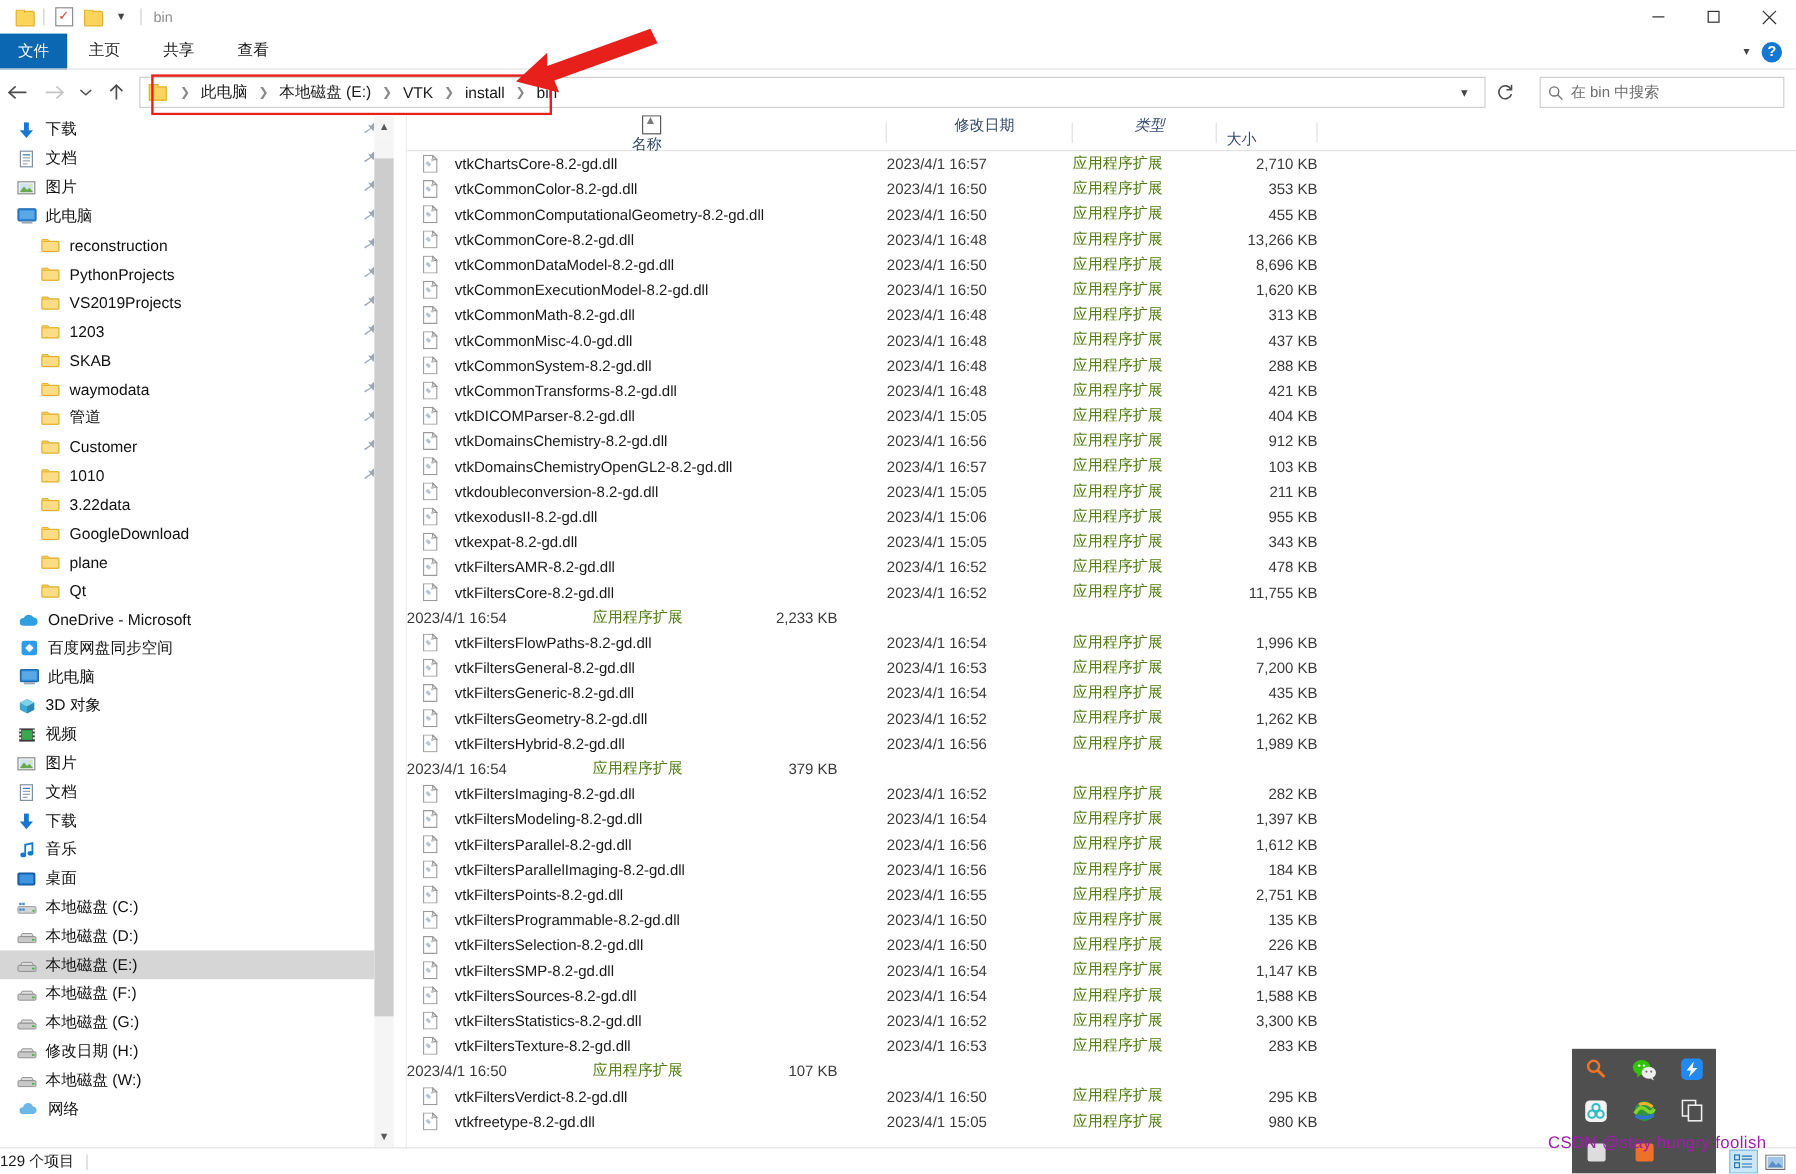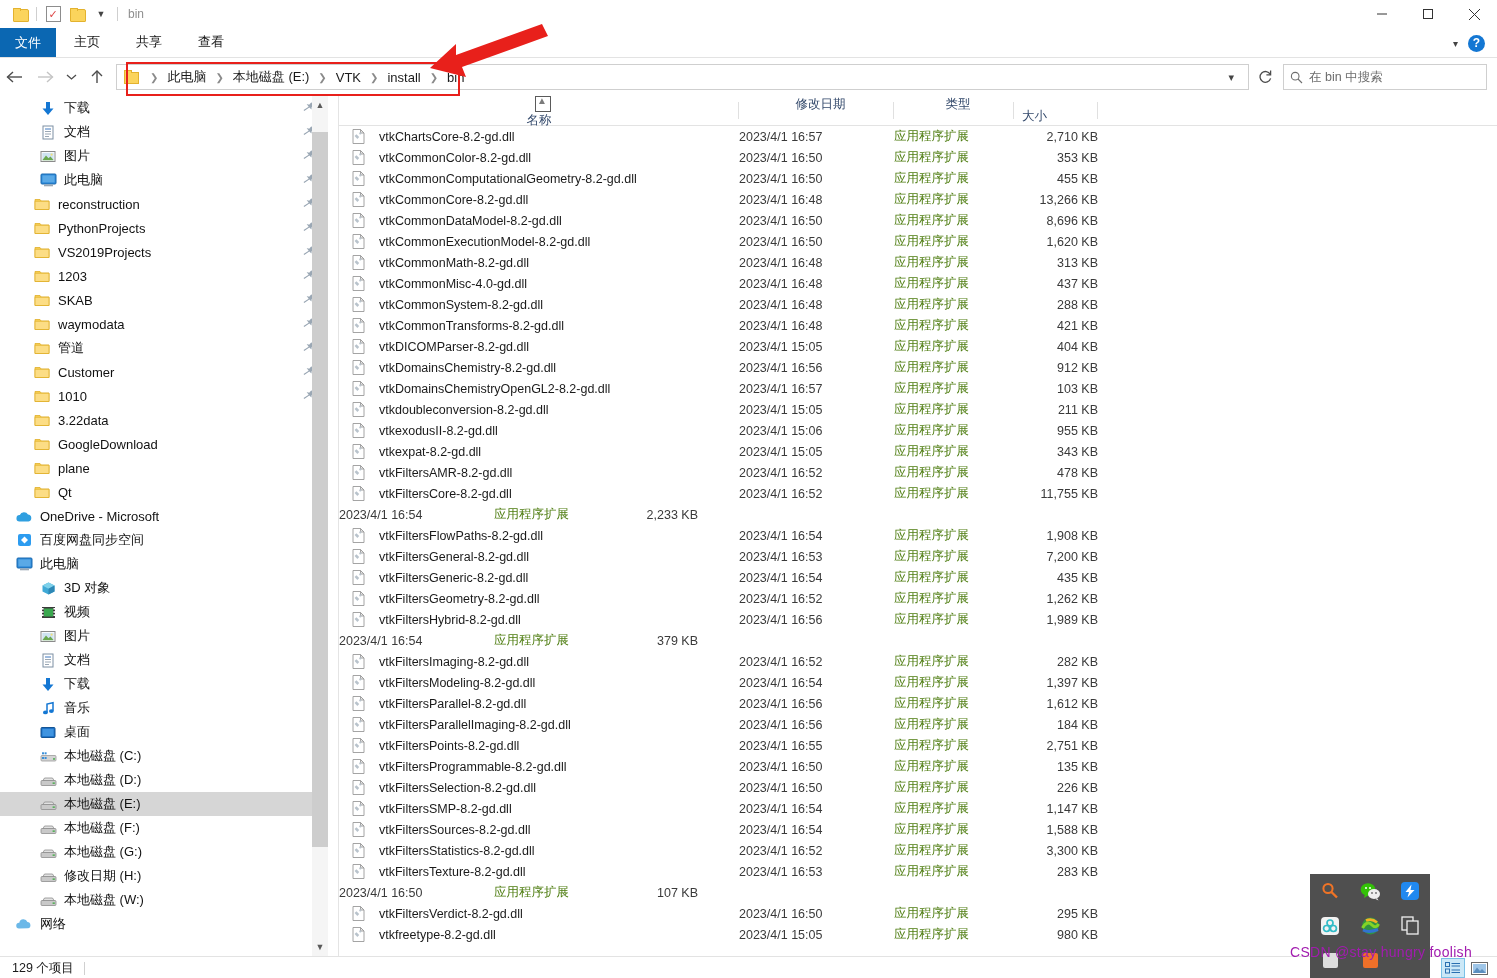--- a/index.html
+++ b/index.html
@@ -46,70 +46,70 @@
   .navbtn.small{width:22px;}
   .addrbar{position:relative;margin-left:4px;height:24px;flex:1;border:1px solid #cfcfcf;background:#fff;display:flex;align-items:center;padding:0 6px;}
   .crumbfolder{width:16px;height:14px;position:relative;margin-right:2px;flex:none;}
   .crumbfolder:before{content:"";position:absolute;left:1px;top:2px;width:13px;height:10px;background:#fbd45c;border:1px solid #e3b22e;}
   .crumbfolder:after{content:"";position:absolute;left:1px;top:0px;width:6px;height:2px;background:#fbd45c;border:1px solid #e3b22e;border-bottom:none;}
   .crumb{display:flex;align-items:center;font-size:13px;color:#1a1a1a;white-space:nowrap;}
   .crumb .sepchev{color:#8a8a8a;font-size:10px;margin:0 9px 0 9px;}
   .addr-right{margin-left:auto;display:flex;align-items:center;}
   .addr-chev{font-size:11px;color:#444;padding:0 8px;}
   .refresh{width:32px;height:34px;display:flex;align-items:center;justify-content:center;color:#4c4c4c;}
-  .searchbox{margin-left:2px;margin-right:10px;width:190px;height:24px;border:1px solid #cfcfcf;background:#fff;display:flex;align-items:center;padding:0 6px;gap:6px;text-align:center;}
+  .searchbox{margin-left:13px;margin-right:10px;width:190px;height:24px;border:1px solid #cfcfcf;background:#fff;display:flex;align-items:center;padding:0 6px;gap:6px;text-align:center;}
   .searchbox .sph{font-size:12.5px;color:#6d6d6d;}
 
   
   .redbox{position:absolute;left:126px;top:62px;width:330px;height:30px;border:2px solid #e8201b;pointer-events:none;}
   .redarrow{position:absolute;left:430px;top:22px;width:120px;height:60px;pointer-events:none;}
 
   
   .content{position:absolute;left:0;top:96px;width:1497px;height:860px;display:flex;}
   .nav-pane{position:relative;width:338px;height:860px;background:#fff;overflow:hidden;}
   .nav-scroll{position:absolute;left:0;top:0;width:322px;}
   .navitem{display:flex;align-items:center;height:24px;padding-left:14px;font-size:13px;color:#111;position:relative;white-space:nowrap;}
   .navitem.sel{background:#d6d6d6;}
   .navitem .ni-ico{width:20px;height:18px;display:flex;align-items:center;justify-content:center;margin-right:6px;flex:none;}
   .navitem .pin{position:absolute;right:8px;top:5px;}
-  .navitem.ind1{padding-left:38px;}
+  .navitem.ind1{padding-left:12px;}
   .navitem.ind2{padding-left:32px;}
   .nav-vscroll{position:absolute;right:10px;top:0;width:16px;height:860px;background:#fff;}
   .nav-vscroll .trough{position:absolute;left:0;top:18px;width:16px;bottom:18px;background:#f5f5f5;}
   .nav-vscroll .thumb{position:absolute;left:0;top:36px;width:16px;height:715px;background:#cdcdcd;}
   .nav-vscroll .arrow{position:absolute;left:0;width:16px;height:18px;display:flex;align-items:center;justify-content:center;color:#5a5a5a;font-size:9px;background:#f5f5f5;}
   .nav-vscroll .arrow.up{top:0;}
   .nav-vscroll .arrow.dn{bottom:0;}
   .nav-divider{width:1px;background:#e4e4e4;height:860px;}
 
   
   .list-pane{position:relative;flex:1;height:860px;background:#fff;overflow:hidden;}
   .colhead{display:flex;height:29px;align-items:center;border-bottom:1px solid #e3e3e3;position:relative;}
   .ch{font-size:12.5px;color:#33496b;display:flex;align-items:center;height:29px;position:relative;flex-direction:column;}
   .ch .lbl{padding-left:8px;}
   .ch-divider{position:absolute;right:0;top:6px;width:1px;height:17px;background:#e0e0e0;}
   .ch-name{width:400px;}
   .ch-date{width:155px;}
-  .ch-type{width:120px;}
+  .ch-type{width:120px;font-style:italic;}
   .ch-size{width:84px;justify-content:flex-end;}
   .ch-size .lbl{padding-left:0;padding-right:0;margin-left:8px;}
   .selectall{width:14px;height:14px;border:1px solid #5a5a5a;margin-left:13px;margin-right:6px;background:#fff;flex:none;}
   .sortcaret{position:absolute;left:198px;top:0px;font-size:10px;color:#7b7b7b;line-height:10px;}
 
   .rows{position:absolute;left:0;top:30px;right:0;bottom:0;overflow:hidden;}
   .row{display:flex;align-items:center;height:21px;font-size:12.5px;color:#1a1a1a;}
   .cell-name{width:400px;display:flex;align-items:center;padding-left:13px;box-sizing:border-box;white-space:nowrap;}
   .dll-ico{width:13px;height:15px;margin-right:7px;flex:none;}
   .cell-date{width:155px;color:#3a3a3a;}
   .cell-type{width:120px;color:#4d7c0f;}
   .cell-size{width:84px;text-align:right;color:#3a3a3a;}
 
   
   .statusbar{position:absolute;left:0;top:956px;width:1497px;height:22px;background:#fff;border-top:1px solid #e3e3e3;display:flex;align-items:center;}
-  .status-text{font-size:12.5px;color:#1a1a1a;padding-left:12px;}
+  .status-text{font-size:12.5px;color:#1a1a1a;}
   .status-sep{width:1px;height:13px;background:#d0d0d0;margin-left:10px;}
   .status-right{margin-left:auto;display:flex;align-items:center;gap:2px;padding-right:6px;}
   .viewbtn{width:24px;height:20px;display:flex;align-items:center;justify-content:center;}
   .viewbtn.active{background:#cce8f7;border:1px solid #7ac0e6;box-sizing:border-box;}
 
   
   .dock{position:absolute;left:1310px;top:874px;width:120px;height:104px;background:#4a4a4a;opacity:.97;}
   .dock-grid{display:grid;grid-template-columns:repeat(3,1fr);grid-template-rows:repeat(3,1fr);width:120px;height:104px;}
   .dock-cell{display:flex;align-items:center;justify-content:center;}
   .watermark{position:absolute;left:1290px;top:944px;font-size:14px;color:#a21caf;white-space:nowrap;letter-spacing:.3px;}
@@ -962,21 +962,21 @@
                   <path d="M1 .5h7.5L12 4v10.5H1z" fill="#fff" stroke="#9a9a9a" stroke-width=".9"></path>
                   <path d="M8.5.5 12 4H8.5z" fill="#e8e8e8" stroke="#9a9a9a" stroke-width=".9"></path>
                   <path d="M4.4 5.2 7.2 8 5.4 9.9 2.6 7.1z" fill="#b9c3cc"></path>
                   <circle cx="8.3" cy="4.4" r="1.1" fill="#b9c3cc"></circle>
                 </svg>
               </span>
               <span>vtkFiltersFlowPaths-8.2-gd.dll</span>
             </div>
             <div class="cell-date">2023/4/1 16:54</div>
             <div class="cell-type">应用程序扩展</div>
-            <div class="cell-size">1,908 KB</div>
+            <div class="cell-size">1,996 KB</div>
           </div>
           <div class="row">
             <div class="cell-name">
               <span style="display: inline-flex; margin-right: 7px;">
                 <svg class="dll-ico" width="13" height="15" viewBox="0 0 13 15">
                   <path d="M1 .5h7.5L12 4v10.5H1z" fill="#fff" stroke="#9a9a9a" stroke-width=".9"></path>
                   <path d="M8.5.5 12 4H8.5z" fill="#e8e8e8" stroke="#9a9a9a" stroke-width=".9"></path>
                   <path d="M4.4 5.2 7.2 8 5.4 9.9 2.6 7.1z" fill="#b9c3cc"></path>
                   <circle cx="8.3" cy="4.4" r="1.1" fill="#b9c3cc"></circle>
                 </svg>

